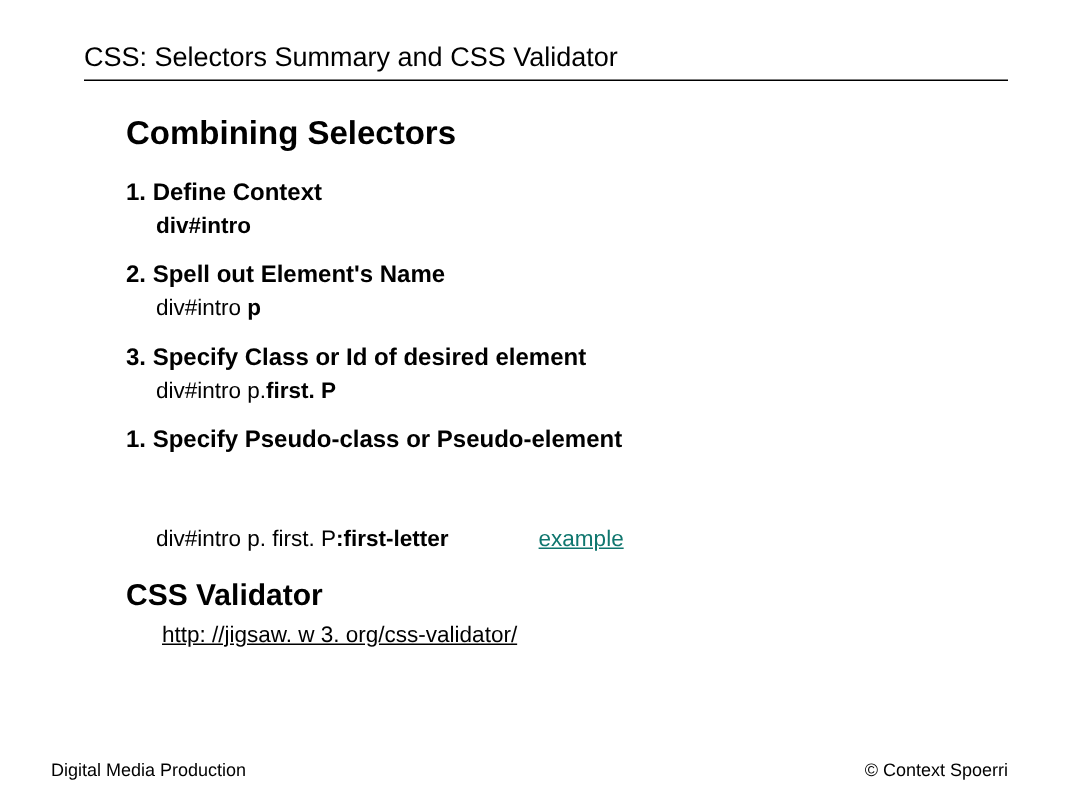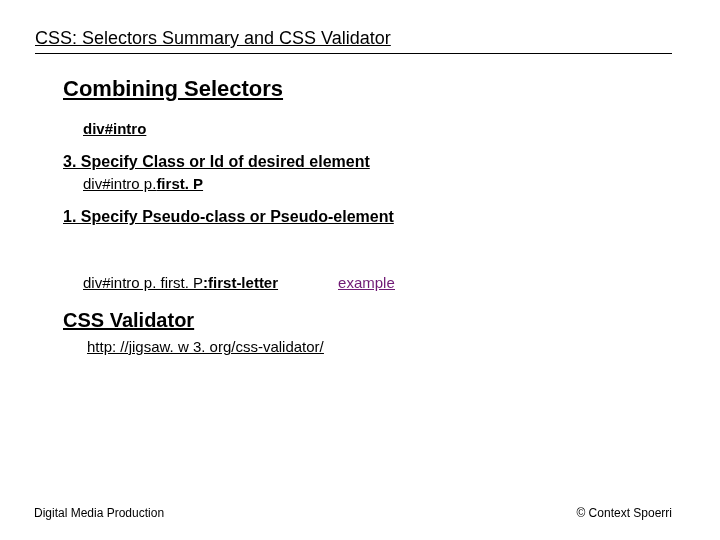--- a/index.html
+++ b/index.html
@@ -9,22 +9,21 @@
     height: 540px;
     background: #fff;
     font-family: Verdana, Geneva, sans-serif;
     color: #000;
   }
   .page {
     position: relative;
     width: 720px;
     height: 540px;
     box-sizing: border-box;
-    padding: 28px 48px 0 35px;
-    text-decoration: underline;
+    padding: 28px 48px 0 56px;
   }
   .title {
     font-size: 18px;
     font-weight: 400;
     border-bottom: 1px solid #000;
     padding-bottom: 4px;
     margin-bottom: 22px;
   }
   .section-heading {
     font-size: 22px;
@@ -38,21 +37,21 @@
     font-size: 16px;
     font-weight: 700;
     margin-bottom: 4px;
   }
   .step-line {
     font-size: 15px;
     margin-left: 20px;
   }
   .bold { font-weight: 700; }
   .example-link {
-    color: #701a75;
+    color: #0f766e;
     text-decoration: underline;
     font-size: 15px;
     margin-left: 60px;
   }
   .validator-heading {
     font-size: 20px;
     font-weight: 700;
     margin: 18px 0 6px 28px;
   }
   .validator-url {
@@ -78,23 +77,30 @@
 </head>
 <body>
 
 <div class="page">
 
   <div class="title">CSS: Selectors Summary and CSS Validator</div>
 
   <div class="section-heading">Combining Selectors</div>
 
   <div class="step">
+    <div class="step-title">1. Define Context</div>
     <div class="step-line bold">div#intro</div>
   </div>
 
+  <div class="step">
+    <div class="step-title">2. Spell out Element's Name</div>
+    <div class="step-line">
+      <span>div#intro </span><span class="bold">p</span>
+    </div>
+  </div>
 
   <div class="step">
     <div class="step-title">3. Specify Class or Id of desired element</div>
     <div class="step-line">
       <span>div#intro p.</span><span class="bold">first. P</span>
     </div>
   </div>
 
   <div class="step">
     <div class="step-title">1. Specify Pseudo-class or Pseudo-element</div>

